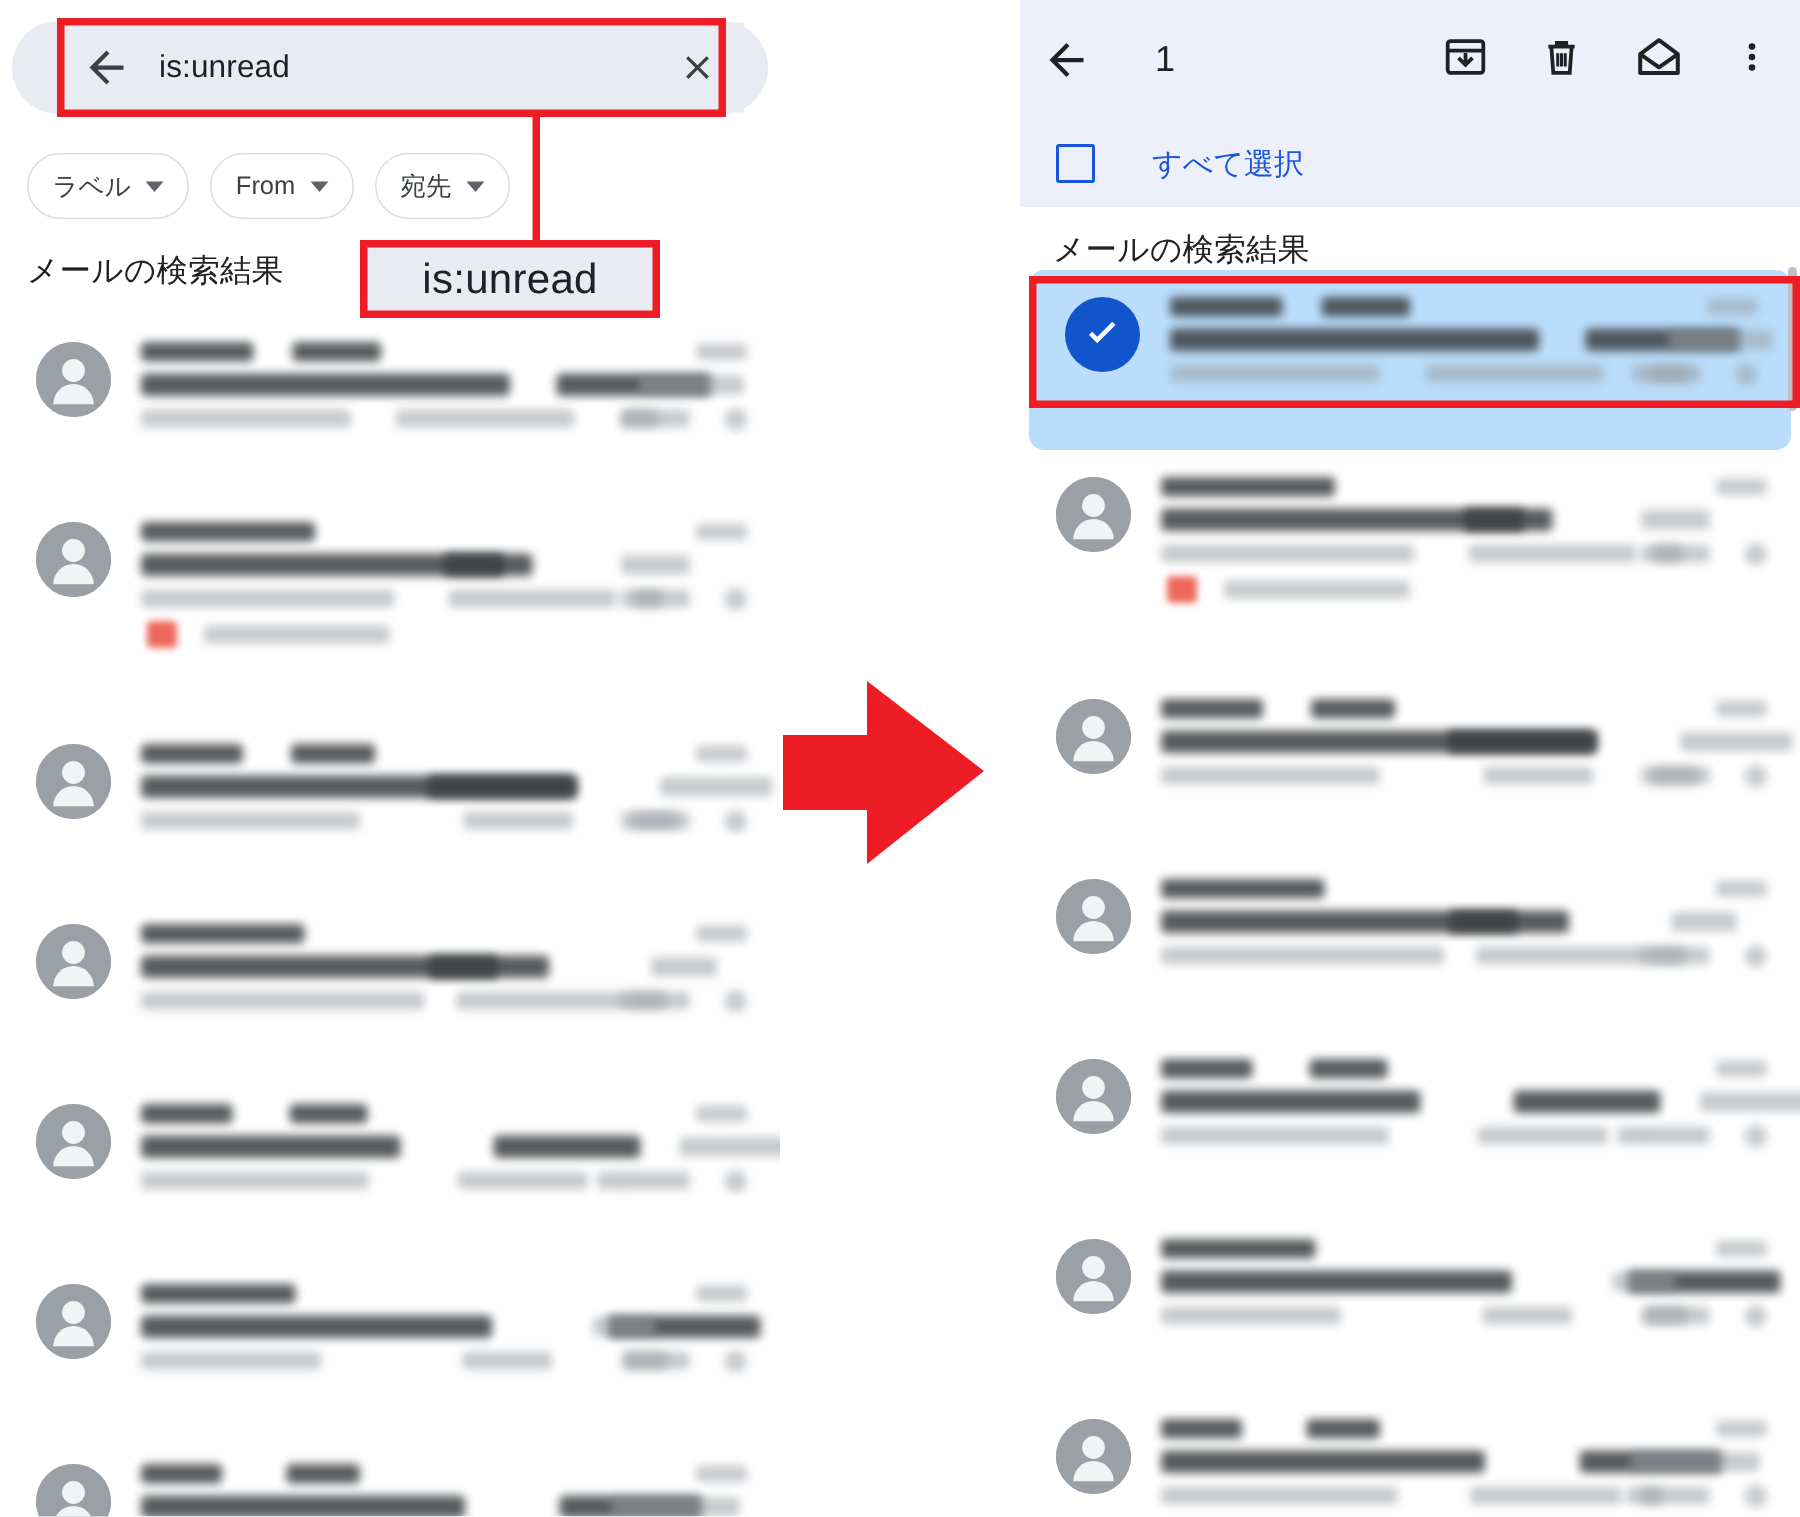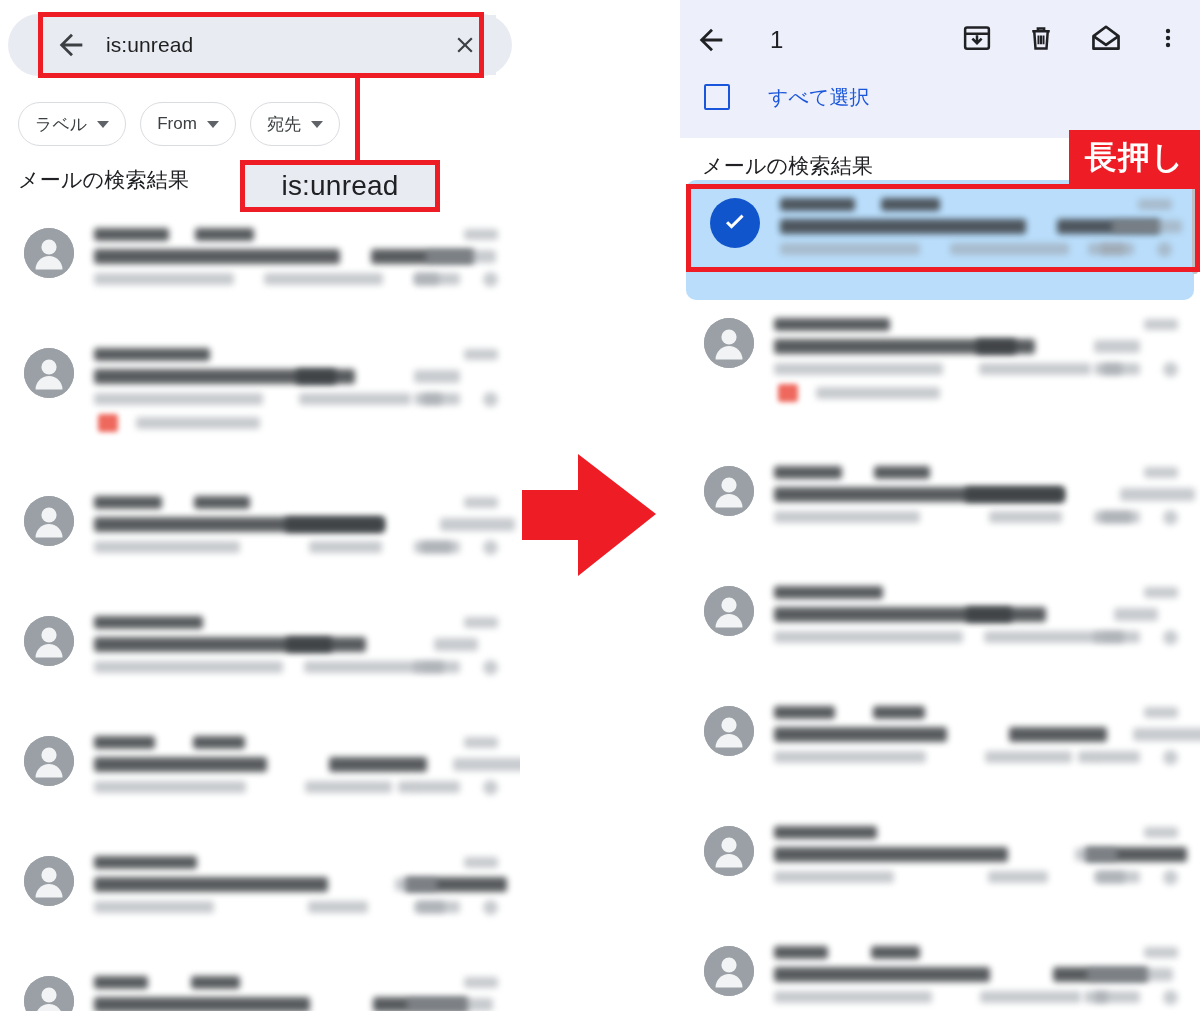--- a/index.html
+++ b/index.html
@@ -82,21 +82,21 @@
   .bl.red   { background:#ea4335; opacity:.8; filter: blur(2.6px); }
 
   
   .rp-header { position:absolute; left:0; top:0; width:520px; height:138px; background:#edeffa; }
   .rp-toolbar { position:absolute; left:0; top:0; width:520px; height:80px; display:flex; align-items:center; }
   .rp-back { width:34px; height:34px; margin-left:14px; }
   .rp-count { margin-left:42px; font-size:24px; color:#202124; }
   .rp-actions { margin-left:auto; display:flex; align-items:center; gap:34px; margin-right:20px; }
   .rp-actions > * { flex:0 0 auto; }
 
-  .rp-selectall { position:absolute; left:0; top:84px; width:520px; height:50px; display:flex; }
+  .rp-selectall { position:absolute; left:0; top:84px; width:520px; height:50px; display:flex; align-items:center; }
   .cb-box { width:26px; height:26px; border:2px solid #1a56db; border-radius:2px; background:#edeffa; margin-left:24px; }
   .selectall-text { margin-left:38px; font-size:20px; color:#1a56db; }
 
   
   .tag-longpress {
     position:absolute; left:1069px; top:130px; width:131px; height:56px;
     background:#ee1c25; color:#fff; font-size:32px; font-weight:bold;
     display:flex; align-items:center; justify-content:center; letter-spacing:1px;
     z-index:6;
   }
@@ -609,15 +609,14 @@
               <span class="bl light" style="position:absolute;right:6px;top:4px;width:15px;height:15px;border-radius:50%;"></span>
             </div>
           </div>
         </div>
       </div>
 
     <div class="scrollbar"></div>
   </div>
 
   <div class="annot-selected-row"></div>
-  <div class="tag-longpress">長押し</div>
 
 </div>
 
 </body></html>

